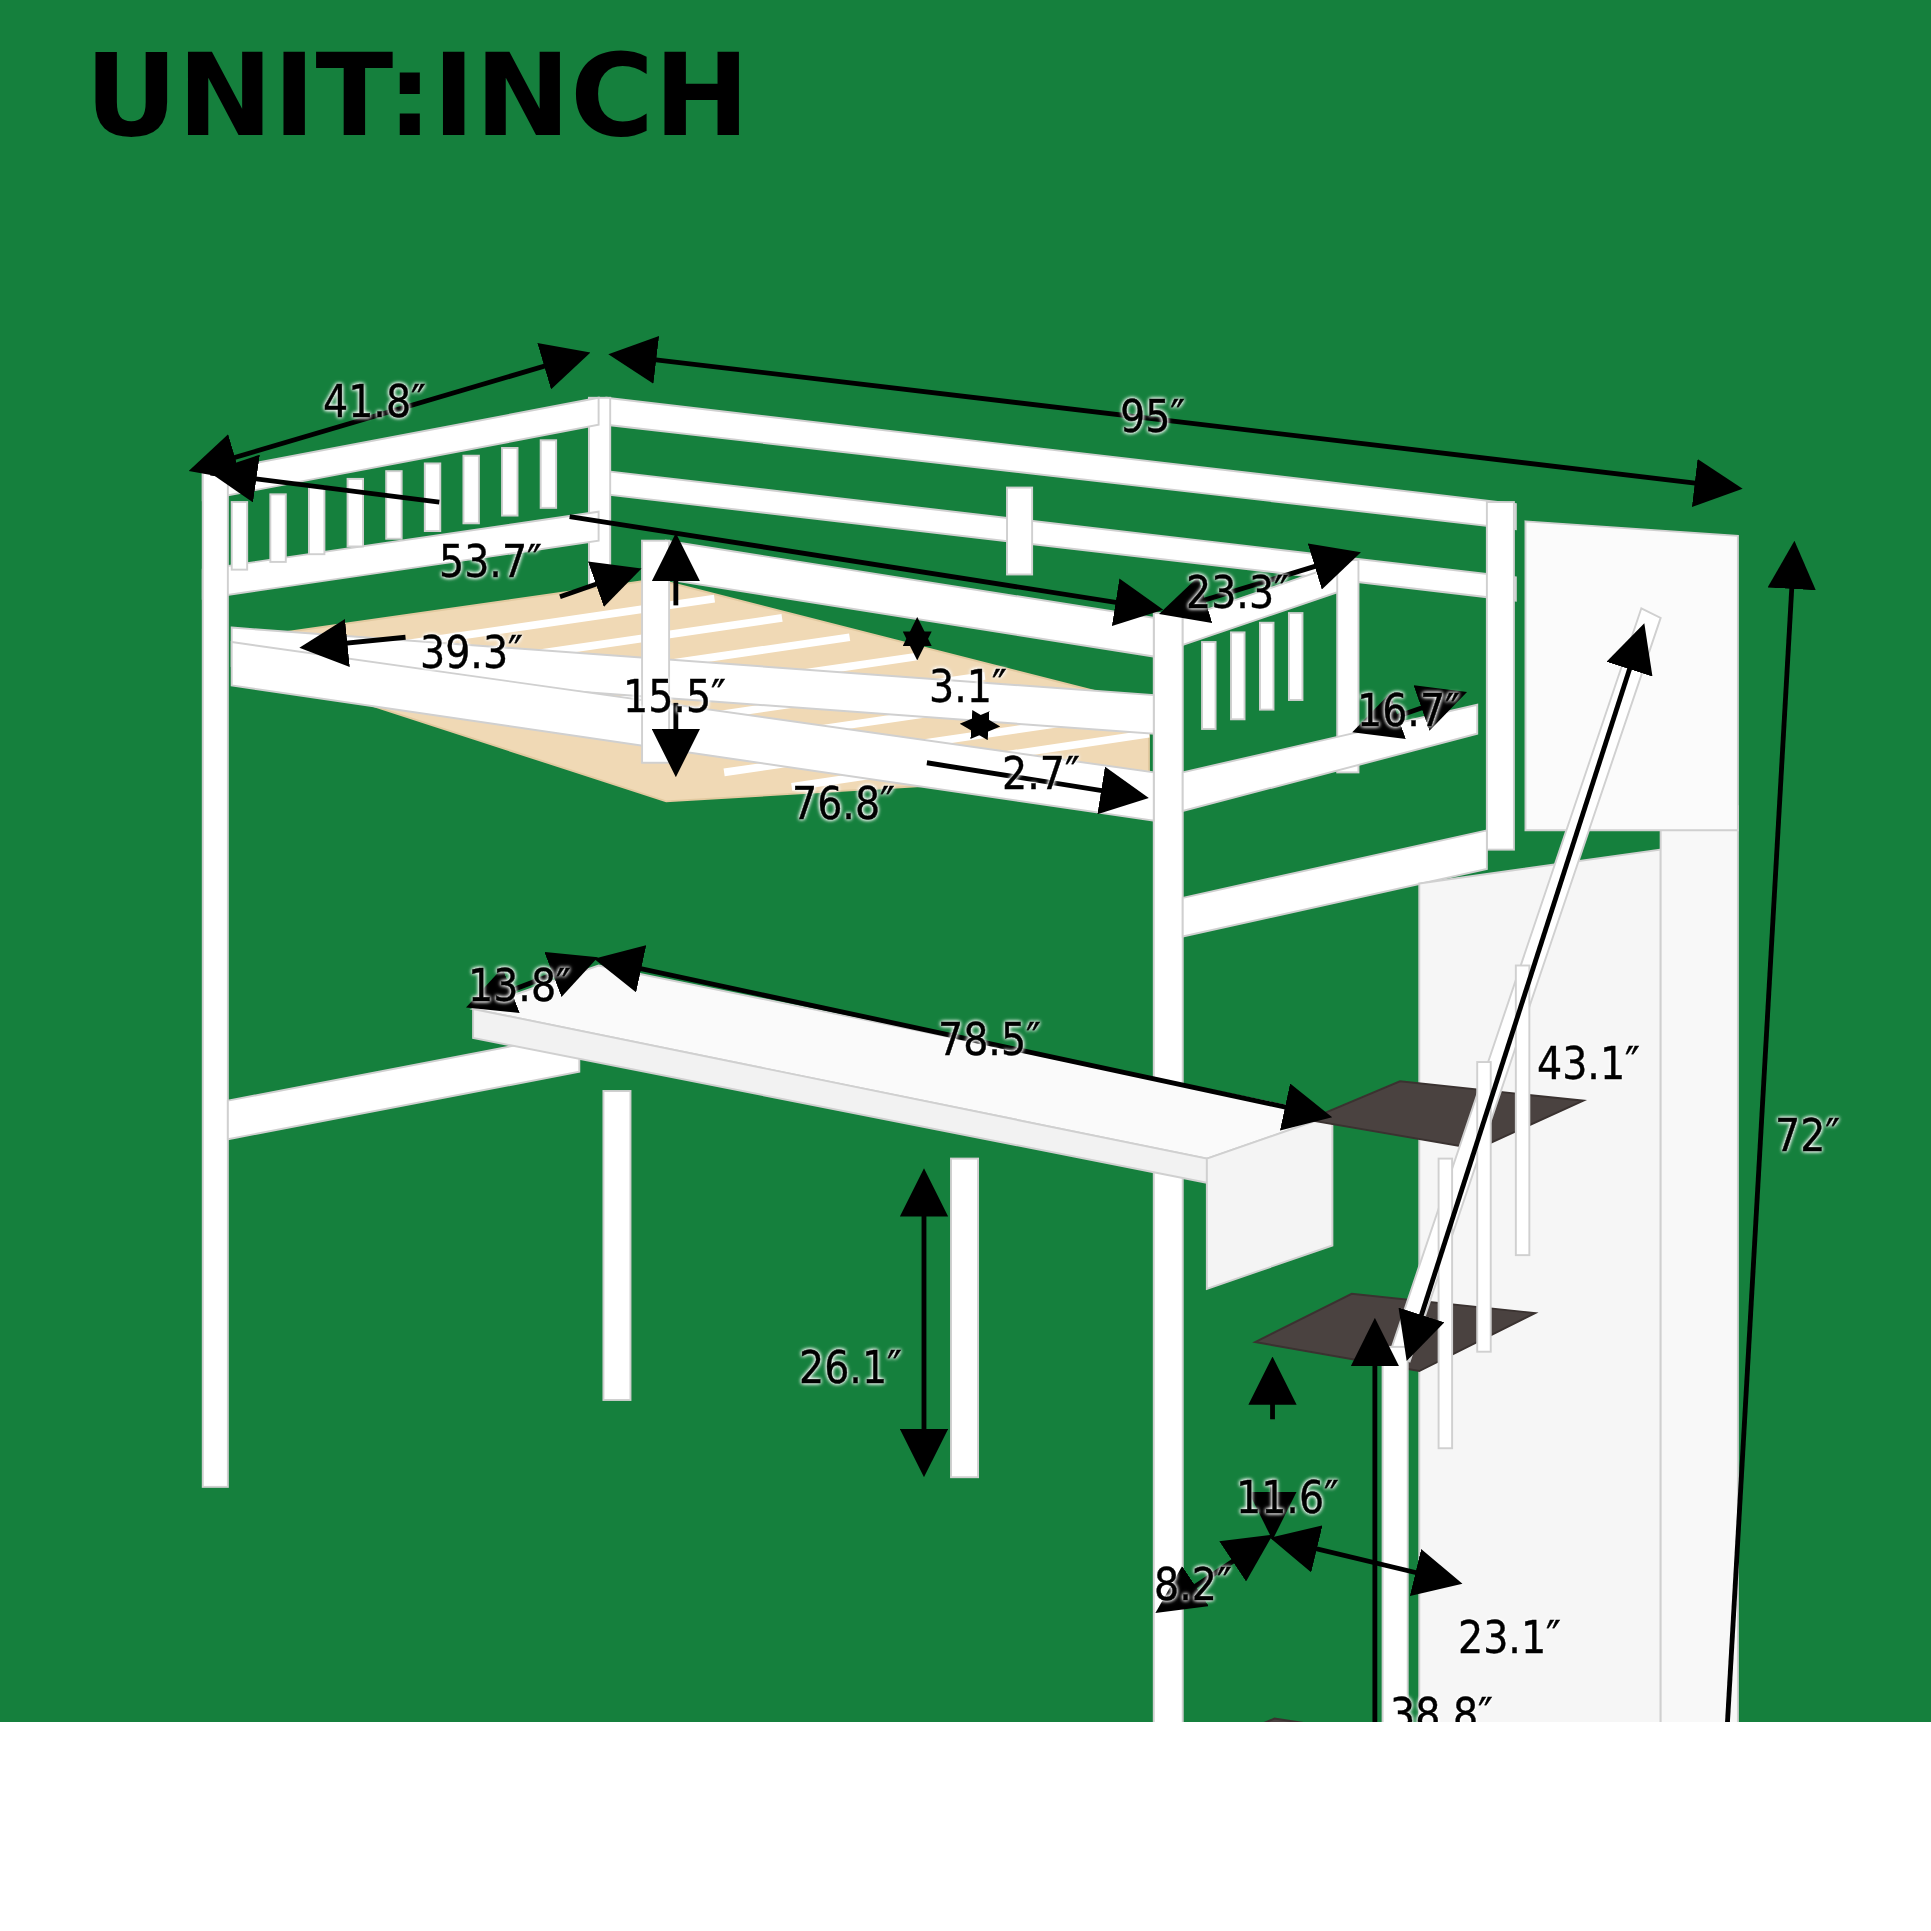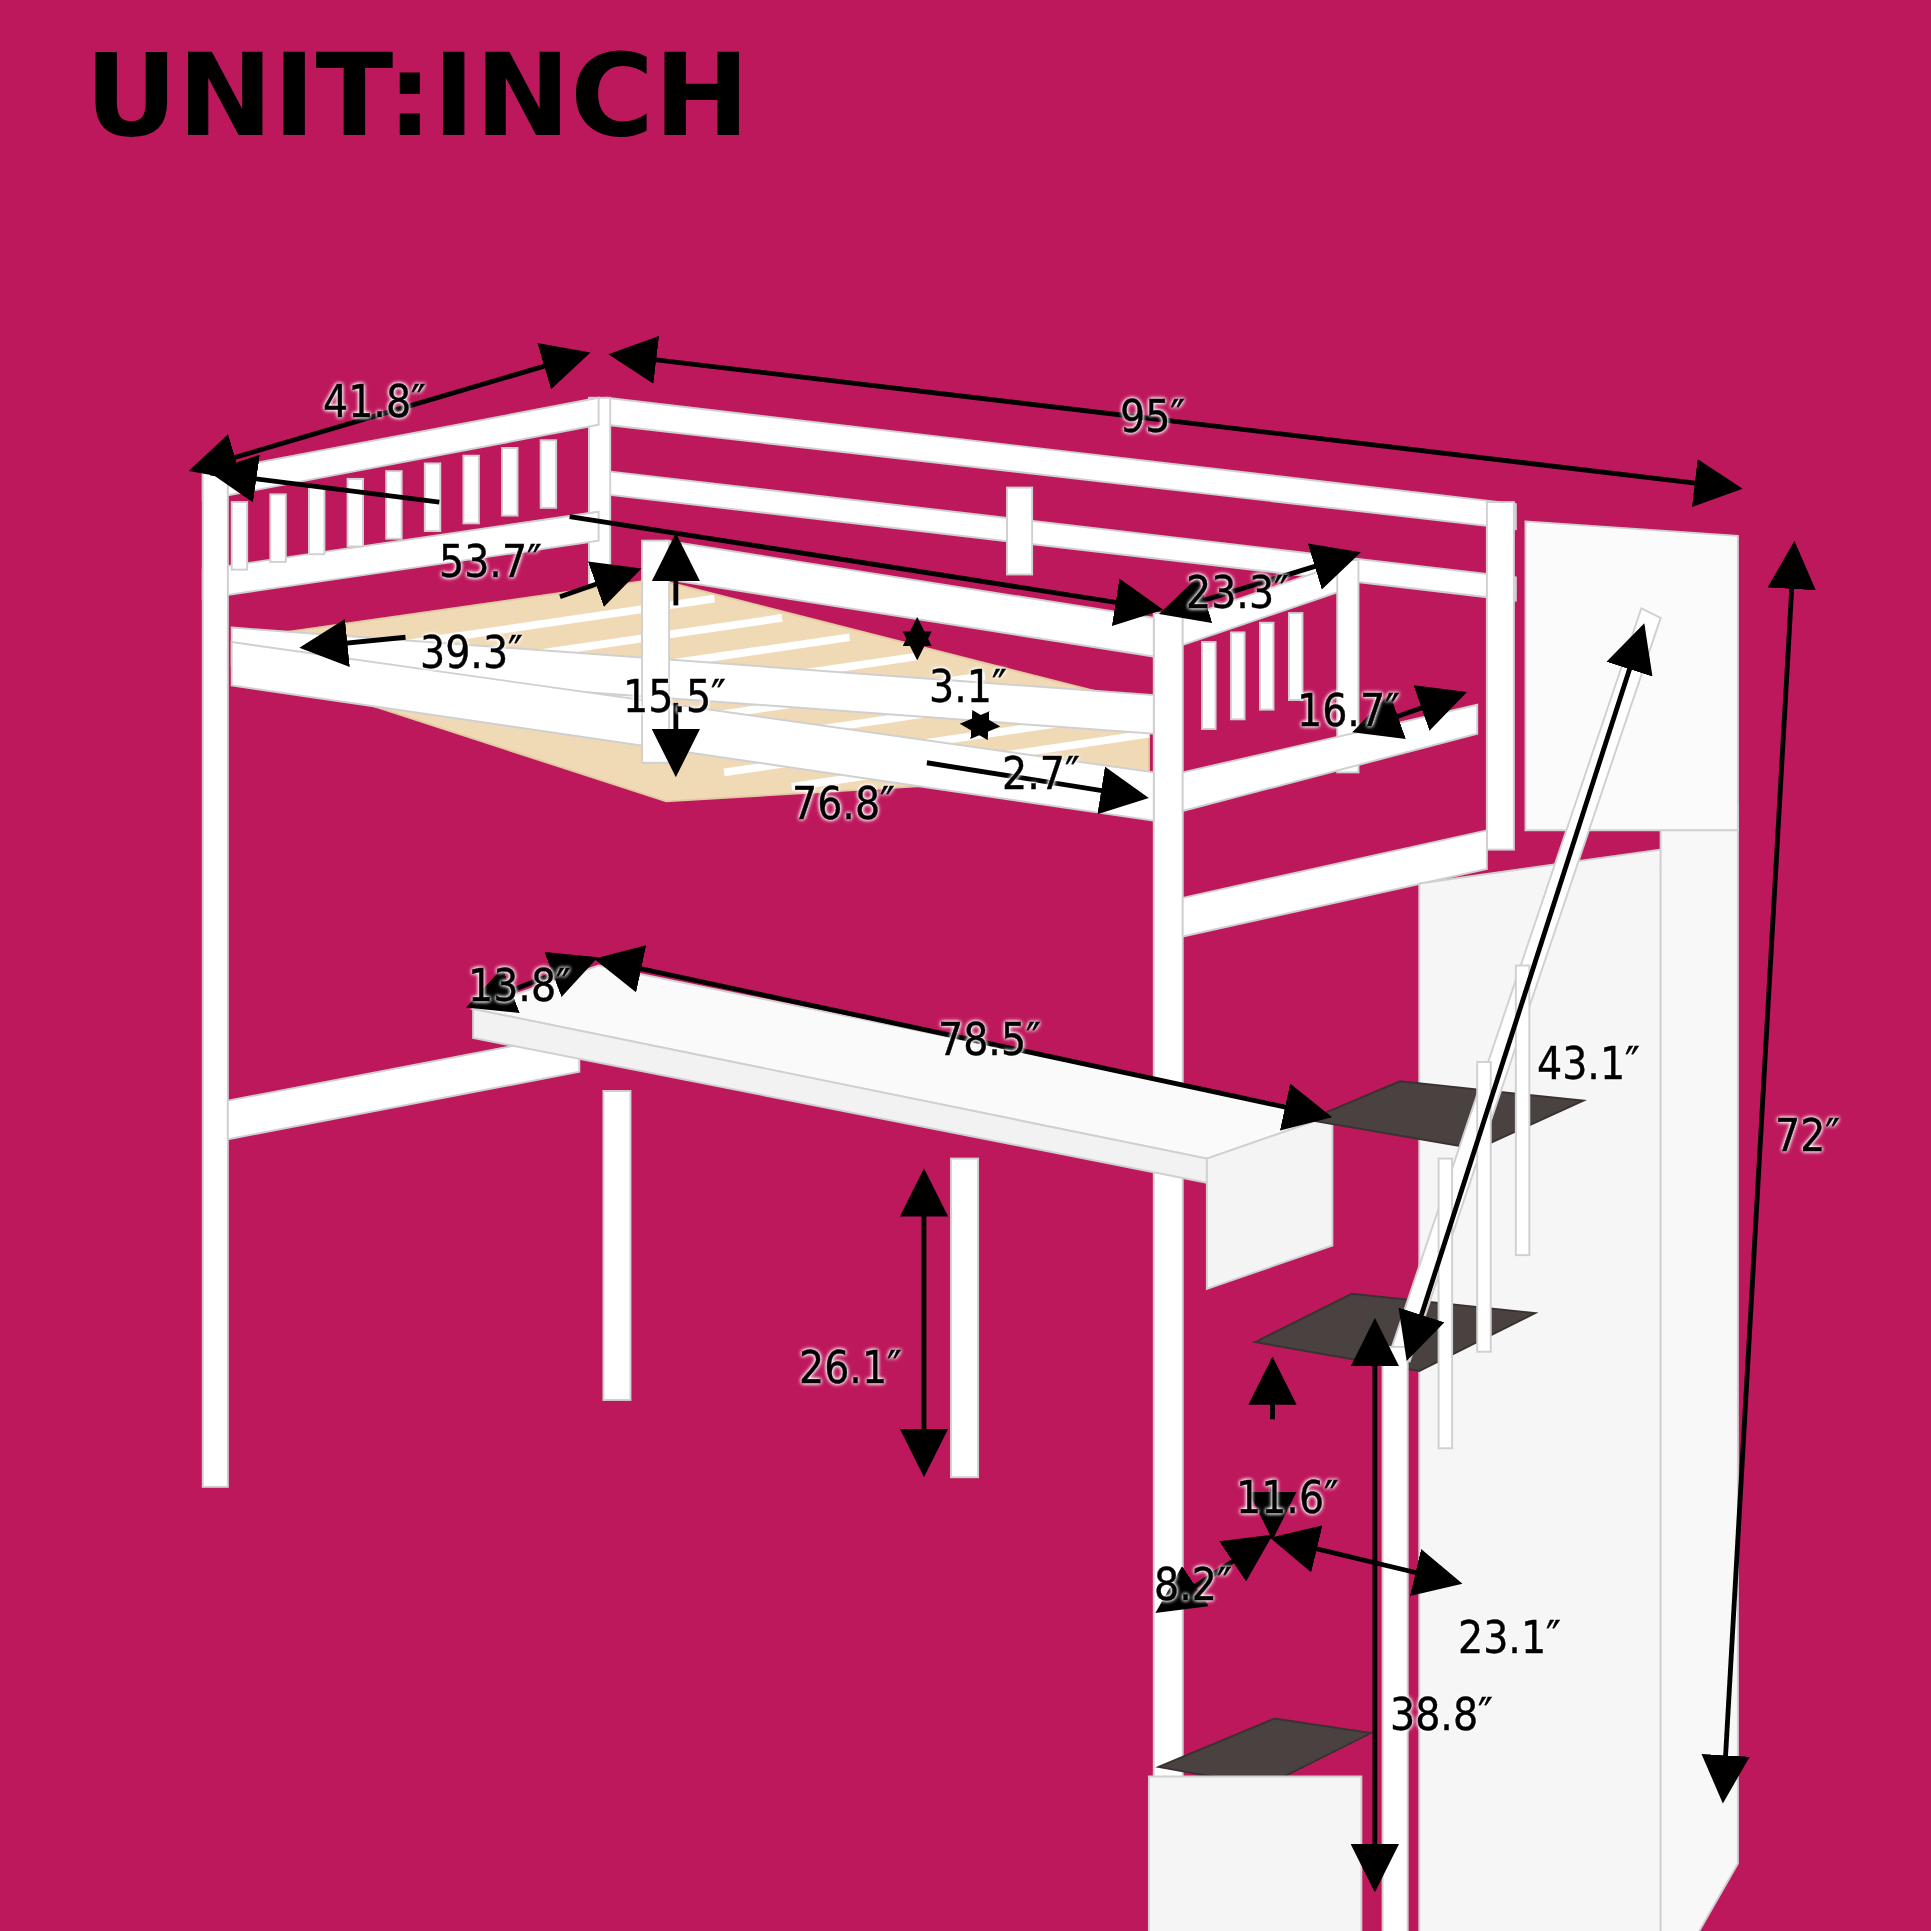--- a/index.html
+++ b/index.html
@@ -1,16 +1,16 @@
 <!DOCTYPE html>
 <html><head>
 <meta charset="utf-8">
 <style>
   html,body{margin:0;padding:0;background:#ffffff;}
-  #canvas{position:relative;width:1931px;height:1931px;overflow:hidden;background:#be185d;font-family:"DejaVu Sans","Liberation Sans",sans-serif;text-decoration:underline;}
+  #canvas{position:relative;width:1931px;height:1722px;overflow:hidden;background:#15803d;font-family:"DejaVu Sans","Liberation Sans",sans-serif;text-decoration:underline;}
   #title{position:absolute;left:85px;top:29px;font-size:114px;font-weight:bold;color:#000;letter-spacing:0px;font-family:"DejaVu Sans",sans-serif;}
   svg{position:absolute;left:0;top:0;}
   .lbl{position:absolute;font-size:44px;color:#000;white-space:nowrap;font-family:"DejaVu Sans Condensed","DejaVu Sans",sans-serif;-webkit-text-stroke:0.4px #000;
        text-shadow:0 0 3.9px #fff,0 0 3.9px #fff,0 0 5.8px #fff;margin-top:48px;}
 </style>
 </head>
 <body>
 
 <div id="canvas">
   <div id="title">UNIT:INCH</div>
@@ -135,21 +135,21 @@
   <span class="lbl" style="left:323px;top:328px;">41.8″</span>
   <span class="lbl" style="left:1120px;top:343px;">95″</span>
   <span class="lbl" style="left:1775px;top:1062px;">72″</span>
   <span class="lbl" style="left:439px;top:488px;">53.7″</span>
   <span class="lbl" style="left:792px;top:730px;">76.8″</span>
   <span class="lbl" style="left:420px;top:579px;">39.3″</span>
   <span class="lbl" style="left:623px;top:623px;">15.5″</span>
   <span class="lbl" style="left:929px;top:613px;">3.1″</span>
   <span class="lbl" style="left:1002px;top:700px;">2.7″</span>
   <span class="lbl" style="left:1186px;top:519px;">23.3″</span>
-  <span class="lbl" style="left:1289px;top:637px;padding-left:8px;">16.7″</span>
+  <span class="lbl" style="left:1357px;top:637px;">16.7″</span>
   <span class="lbl" style="left:468px;top:912px;">13.8″</span>
   <span class="lbl" style="left:938px;top:966px;text-align:right;">78.5″</span>
   <span class="lbl" style="left:799px;top:1294px;">26.1″</span>
   <span class="lbl" style="left:1537px;top:990px;">43.1″</span>
   <span class="lbl" style="left:1236px;top:1424px;">11.6″</span>
   <span class="lbl" style="left:1154px;top:1511px;">8.2″</span>
   <span class="lbl" style="left:1458px;top:1564px;">23.1″</span>
   <span class="lbl" style="left:1390px;top:1641px;">38.8″</span>
 </div>
 

